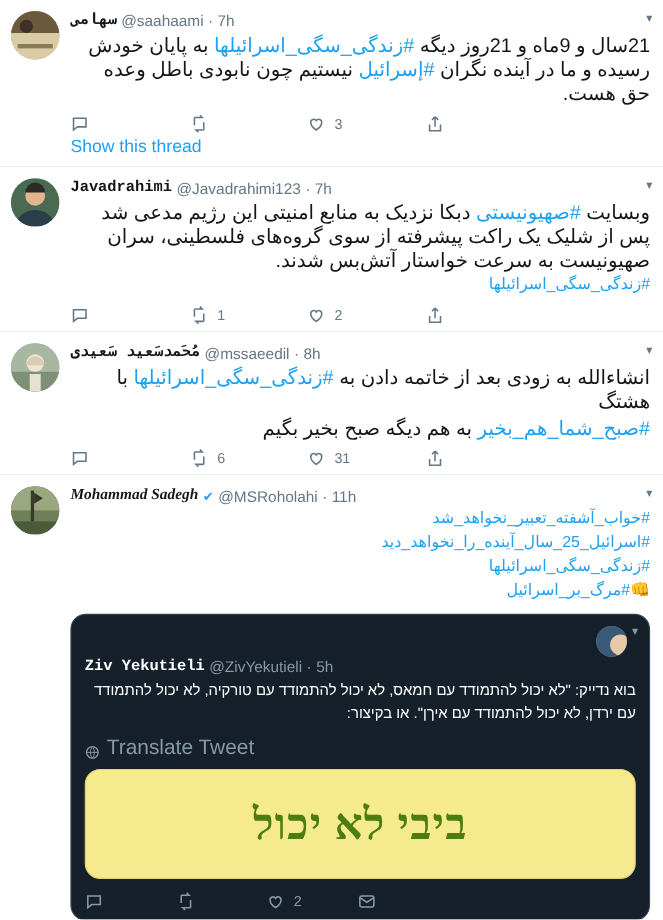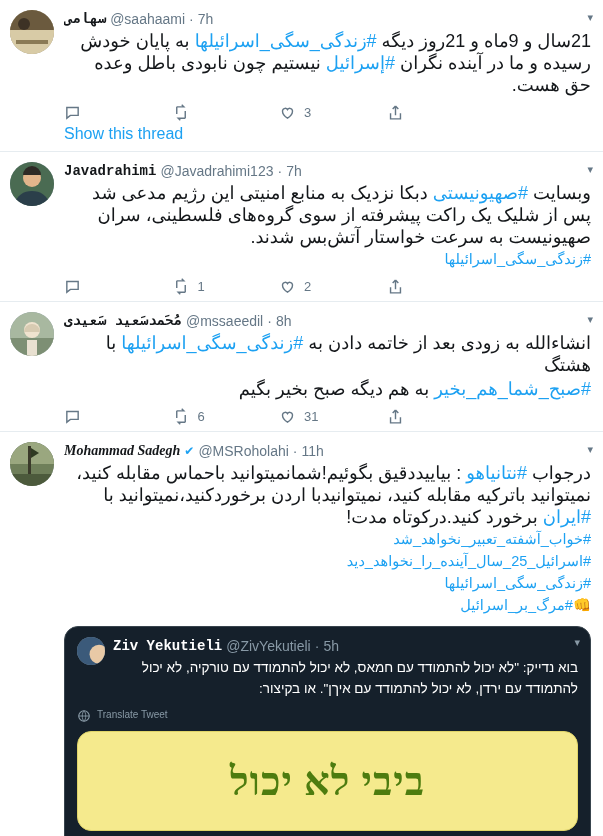--- a/index.html
+++ b/index.html
@@ -98,24 +98,24 @@
     border-radius: 14px;
     padding: 10px 12px 8px 12px;
     position: relative;
   }
   .quote .hdr .name { color: #ffffff; }
   .quote .hdr .handle, .quote .hdr .time, .quote .hdr .dot { color: #8899a6; }
   .quote .caret { color: #8899a6; top: 10px; right: 10px; }
   .quote .text { color: #ffffff; font-size: 13.5px; line-height: 21px; }
   .translate {
     color: #8899a6;
-    font-size: 10px;
+    font-size: 19px;
     margin-top: 10px;
     display: flex;
-    align-items: flex-start;
+    align-items: flex-end;
     direction: ltr;
   }
   .translate .globe { margin-right: 6px; display: flex; }
   .bigcard {
     margin-top: 8px;
     background: #f5ea8d;
     border-radius: 14px;
     height: 100px;
     display: flex;
     align-items: center;
@@ -302,30 +302,27 @@
       </svg>
     </div>
     <div class="body">
       <div class="hdr">
         <span class="name serif">Mohammad Sadegh</span>
         <span class="verified">✔</span>
         <span class="handle">@MSRoholahi</span>
         <span class="dot">·</span>
         <span class="time">11h</span>
       </div>
-      <div class="text">
-        <span>درجواب </span><span class="tag">#نتانیاهو</span><span> : بیاییددقیق بگوئیم!شمانمیتوانید باحماس مقابله کنید، نمیتوانید باترکیه مقابله کنید، نمیتوانیدبا اردن برخوردکنید،نمیتوانید با </span><span class="tag">#ایران</span><span> برخورد کنید.درکوتاه مدت!</span>
-      </div>
       <div class="hashline">#خواب_آشفته_تعبیر_نخواهد_شد</div>
       <div class="hashline">#اسرائیل_25_سال_آینده_را_نخواهد_دید</div>
       <div class="hashline">#زندگی_سگی_اسرائیلها</div>
       <div class="hashline">👊#مرگ_بر_اسرائیل</div>
 
       <div class="quote">
-        <div style="display:flex; align-items:flex-start;">
+        <div style="display:flex; align-items:flex-end;flex-direction:column;">
           <div class="avatar" style="width:28px;height:28px;flex:0 0 28px;margin-right:8px;">
             <svg viewBox="0 0 28 28" width="28" height="28">
               <rect width="28" height="28" fill="#3b5a7a"></rect>
               <circle cx="14" cy="11" r="6" fill="#e8c9a6"></circle>
               <path d="M3 28c1-7 6-10 11-10s10 3 11 10z" fill="#1f3550"></path>
             </svg>
           </div>
           <div style="flex:1 1 auto; min-width:0;">
             <div class="hdr">
               <span class="name">Ziv Yekutieli</span>

